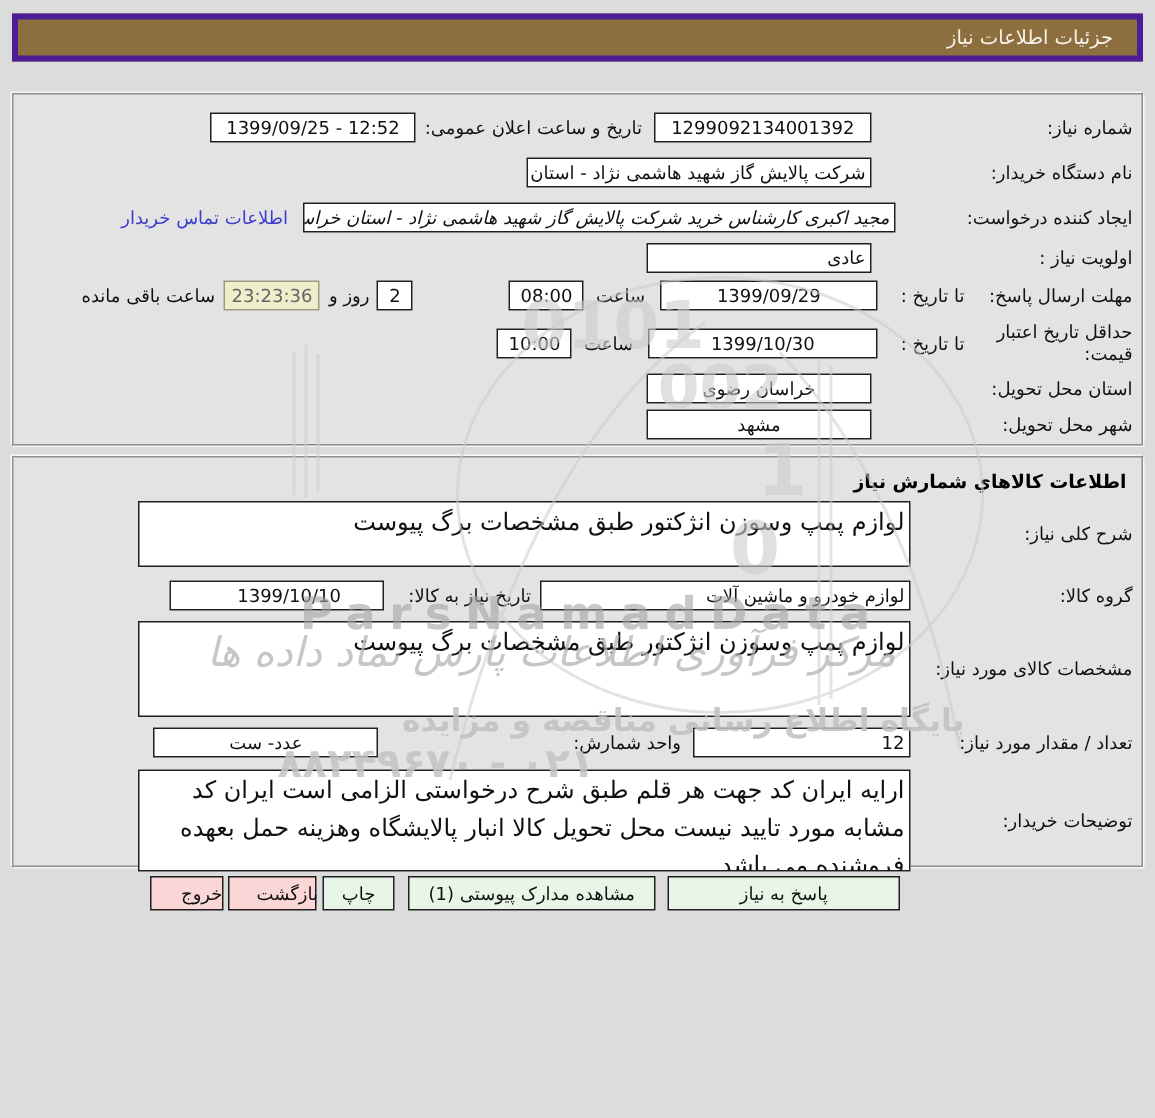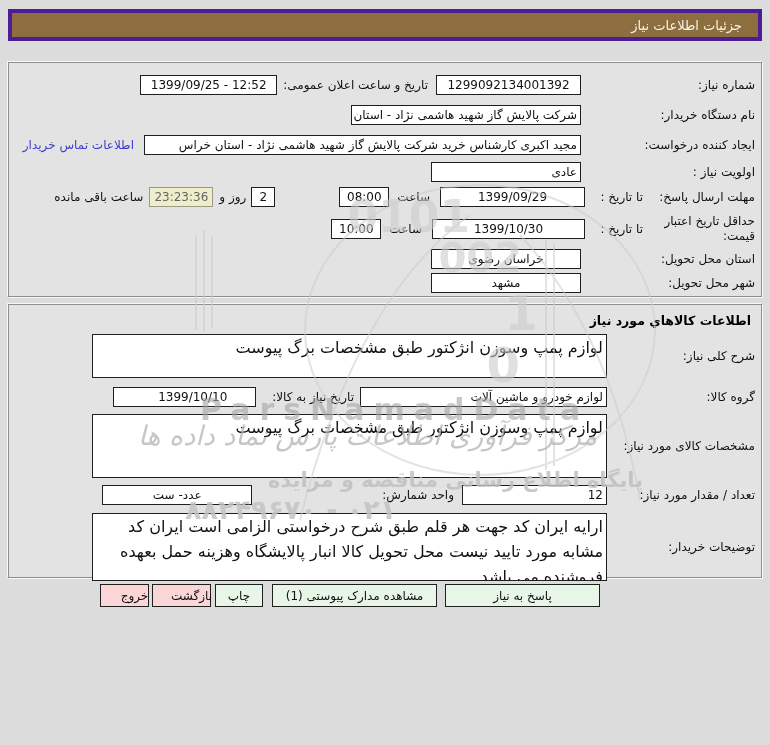--- a/index.html
+++ b/index.html
@@ -96,21 +96,21 @@
       <div class="box center ltr" style="width:137px;margin-right:6px;">1399/09/25 - 12:52</div>
     </div>
 
     <div class="row" style="top:42px;">
       <span class="lbl lblcol">نام دستگاه خریدار:</span>
       <div class="box rpad" style="width:230px;margin-right:28px;">شرکت پالایش گاز شهید هاشمی نژاد - استان خراسان رضوی</div>
     </div>
 
     <div class="row" style="top:72px;">
       <span class="lbl lblcol">ایجاد کننده درخواست:</span>
-      <div class="box rpad" style="width:437px;margin-right:28px;">مجید اکبری کارشناس خرید شرکت پالایش گاز شهید هاشمی نژاد - استان خراس</div>
+      <div class="box rpad" style="width:395px;margin-right:12px;font-style:italic;">مجید اکبری کارشناس خرید شرکت پالایش گاز شهید هاشمی نژاد - استان خراس</div>
       <span class="link" style="margin-right:10px;">اطلاعات تماس خریدار</span>
     </div>
 
     <div class="row" style="top:99px;">
       <span class="lbl lblcol">اولویت نیاز :</span>
       <div class="box rpad" style="width:150px;margin-right:28px;">عادی</div>
     </div>
 
     <div class="row" style="top:124px;">
       <span class="lbl lbl-main">مهلت ارسال پاسخ:</span>
@@ -139,21 +139,21 @@
 
     <div class="row" style="top:210px;">
       <span class="lbl lblcol">شهر محل تحویل:</span>
       <div class="box center" style="width:150px;margin-right:28px;">مشهد</div>
     </div>
   </div>
 
   <div class="panel" id="panel-goods">
 
     <div class="row" style="top:8px;">
-      <span class="hdr" style="padding-right:4px;">اطلاعات کالاهاي مورد نیاز</span>
+      <span class="hdr" style="padding-right:4px;">اطلاعات کالاهاي شمارش نیاز</span>
     </div>
 
     <div class="row" style="top:28px;height:46px;">
       <span class="lbl lblcol">شرح کلی نیاز:</span>
       <div class="tarea" style="width:515px;height:44px;margin-right:2px;">لوازم پمپ وسوزن انژکتور طبق مشخصات برگ پیوست</div>
     </div>
 
     <div class="row" style="top:82px;">
       <span class="lbl lblcol">گروه کالا:</span>
       <div class="box rpad" style="width:247px;margin-right:2px;">لوازم خودرو و ماشین آلات</div>

